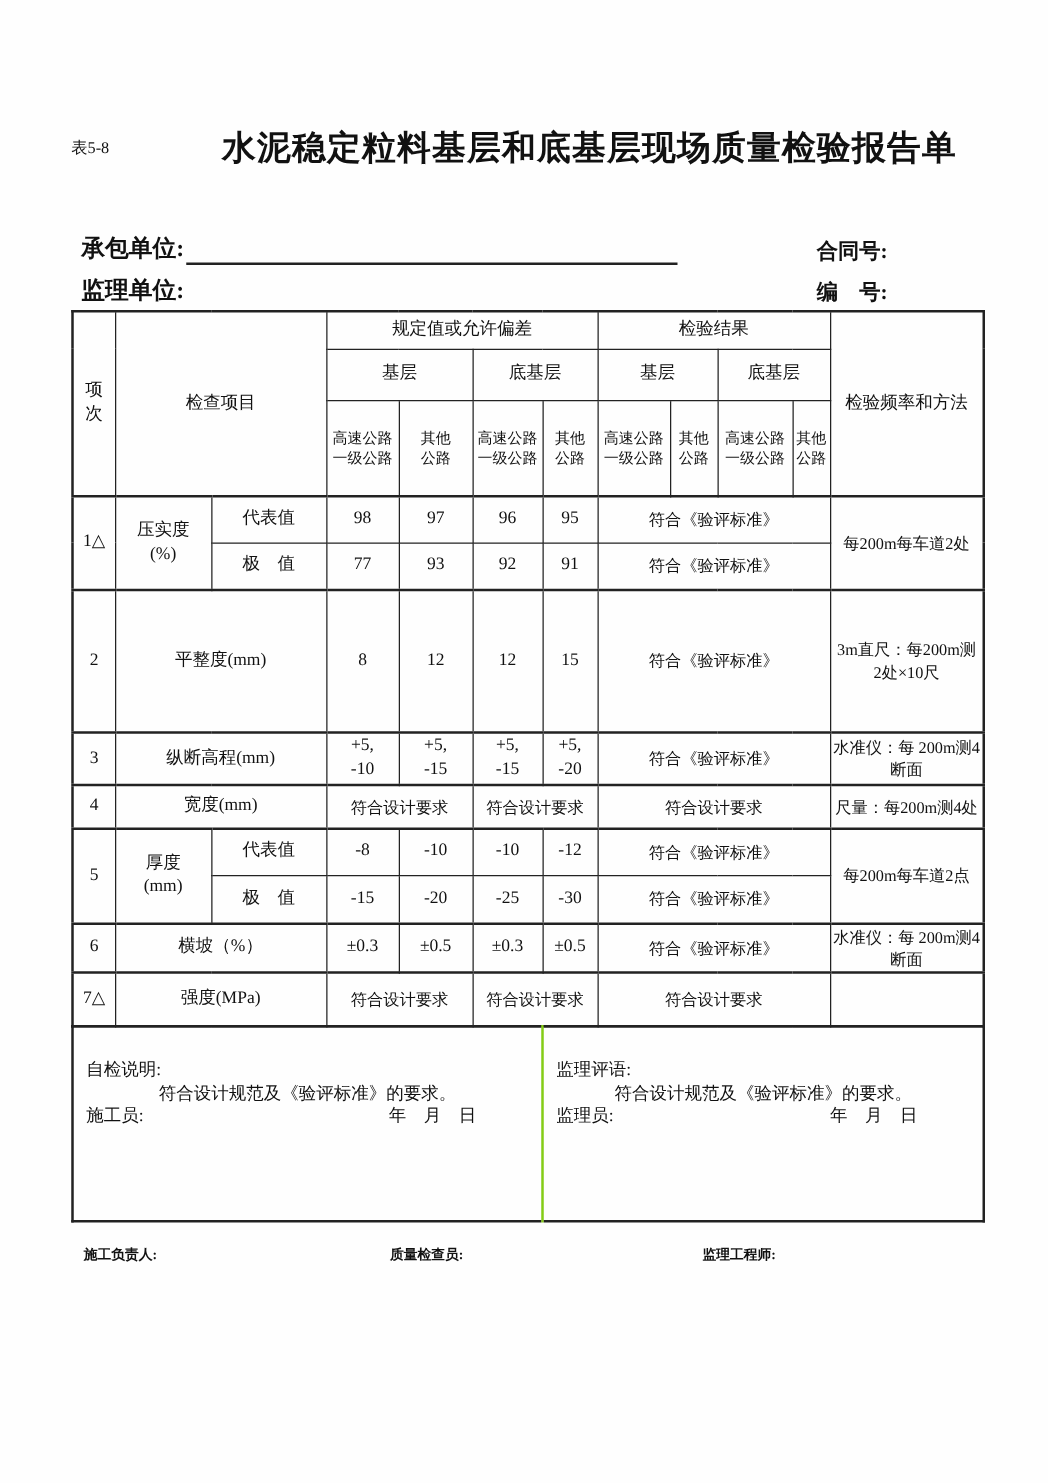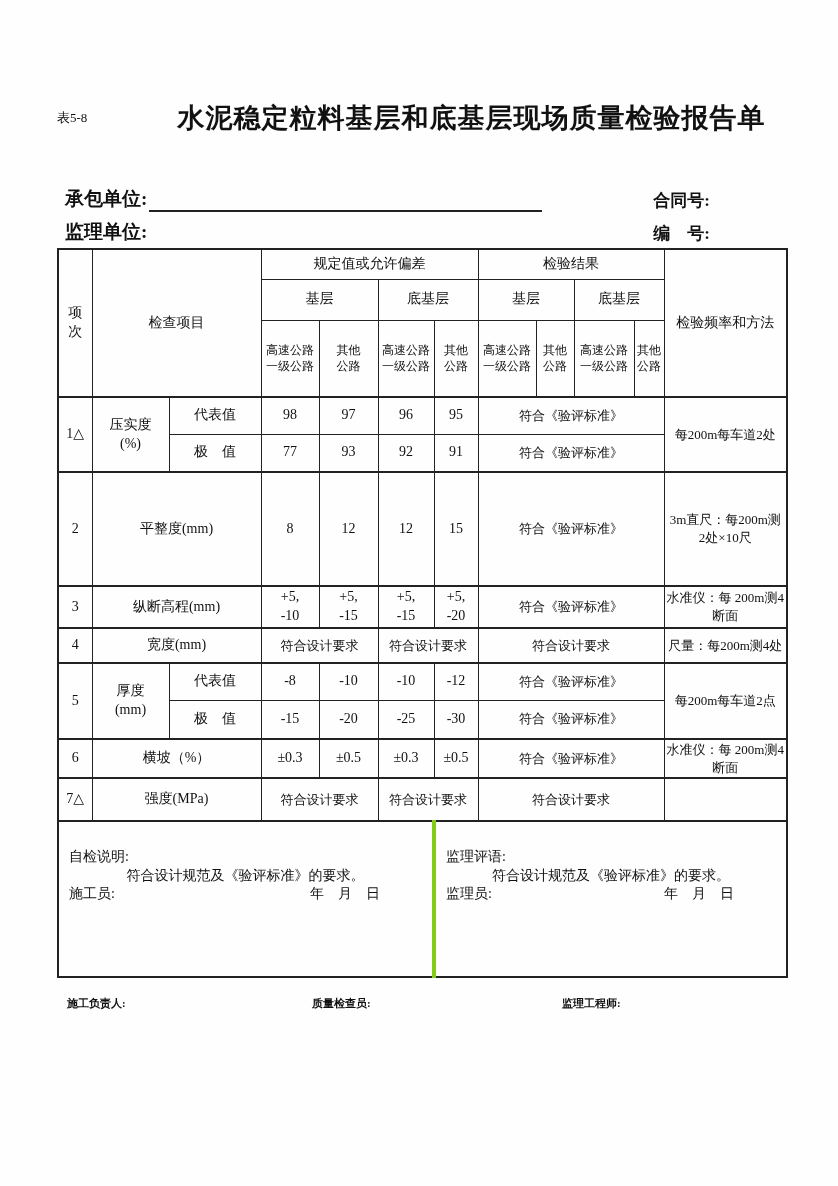--- a/index.html
+++ b/index.html
@@ -48,21 +48,21 @@
   .item { font-size: 14px; }
   .method { font-size: 13px; }
   tr.g > td { border-top-width: 2px; }
 
   
   .box-td { padding: 0; vertical-align: top; }
   .box-inner { display: flex; flex-direction: column; height: 100%; text-align: left; }
   .box-label { font-size: 14px; padding: 8px 0 0 10px; }
   .box-center { flex: 1; display: flex; align-items: center; justify-content: center; font-size: 14px; }
   .box-sig { display: flex; justify-content: space-between; padding: 0 52px 12px 10px; font-size: 14px; }
-  .div-left { border-right: 4px solid #84cc16; }
+  .div-left { border-right: 2px solid #84cc16; }
 
   
   .footer { position: relative; height: 30px; margin-top: 18px; }
   .footer span { position: absolute; top: 0; font-size: 11px; font-weight: bold; white-space: nowrap; }
   .f1 { left: 10px; } .f2 { left: 255px; } .f3 { left: 505px; }
 </style>
 </head>
 <body>
 
 <div class="sheet">

